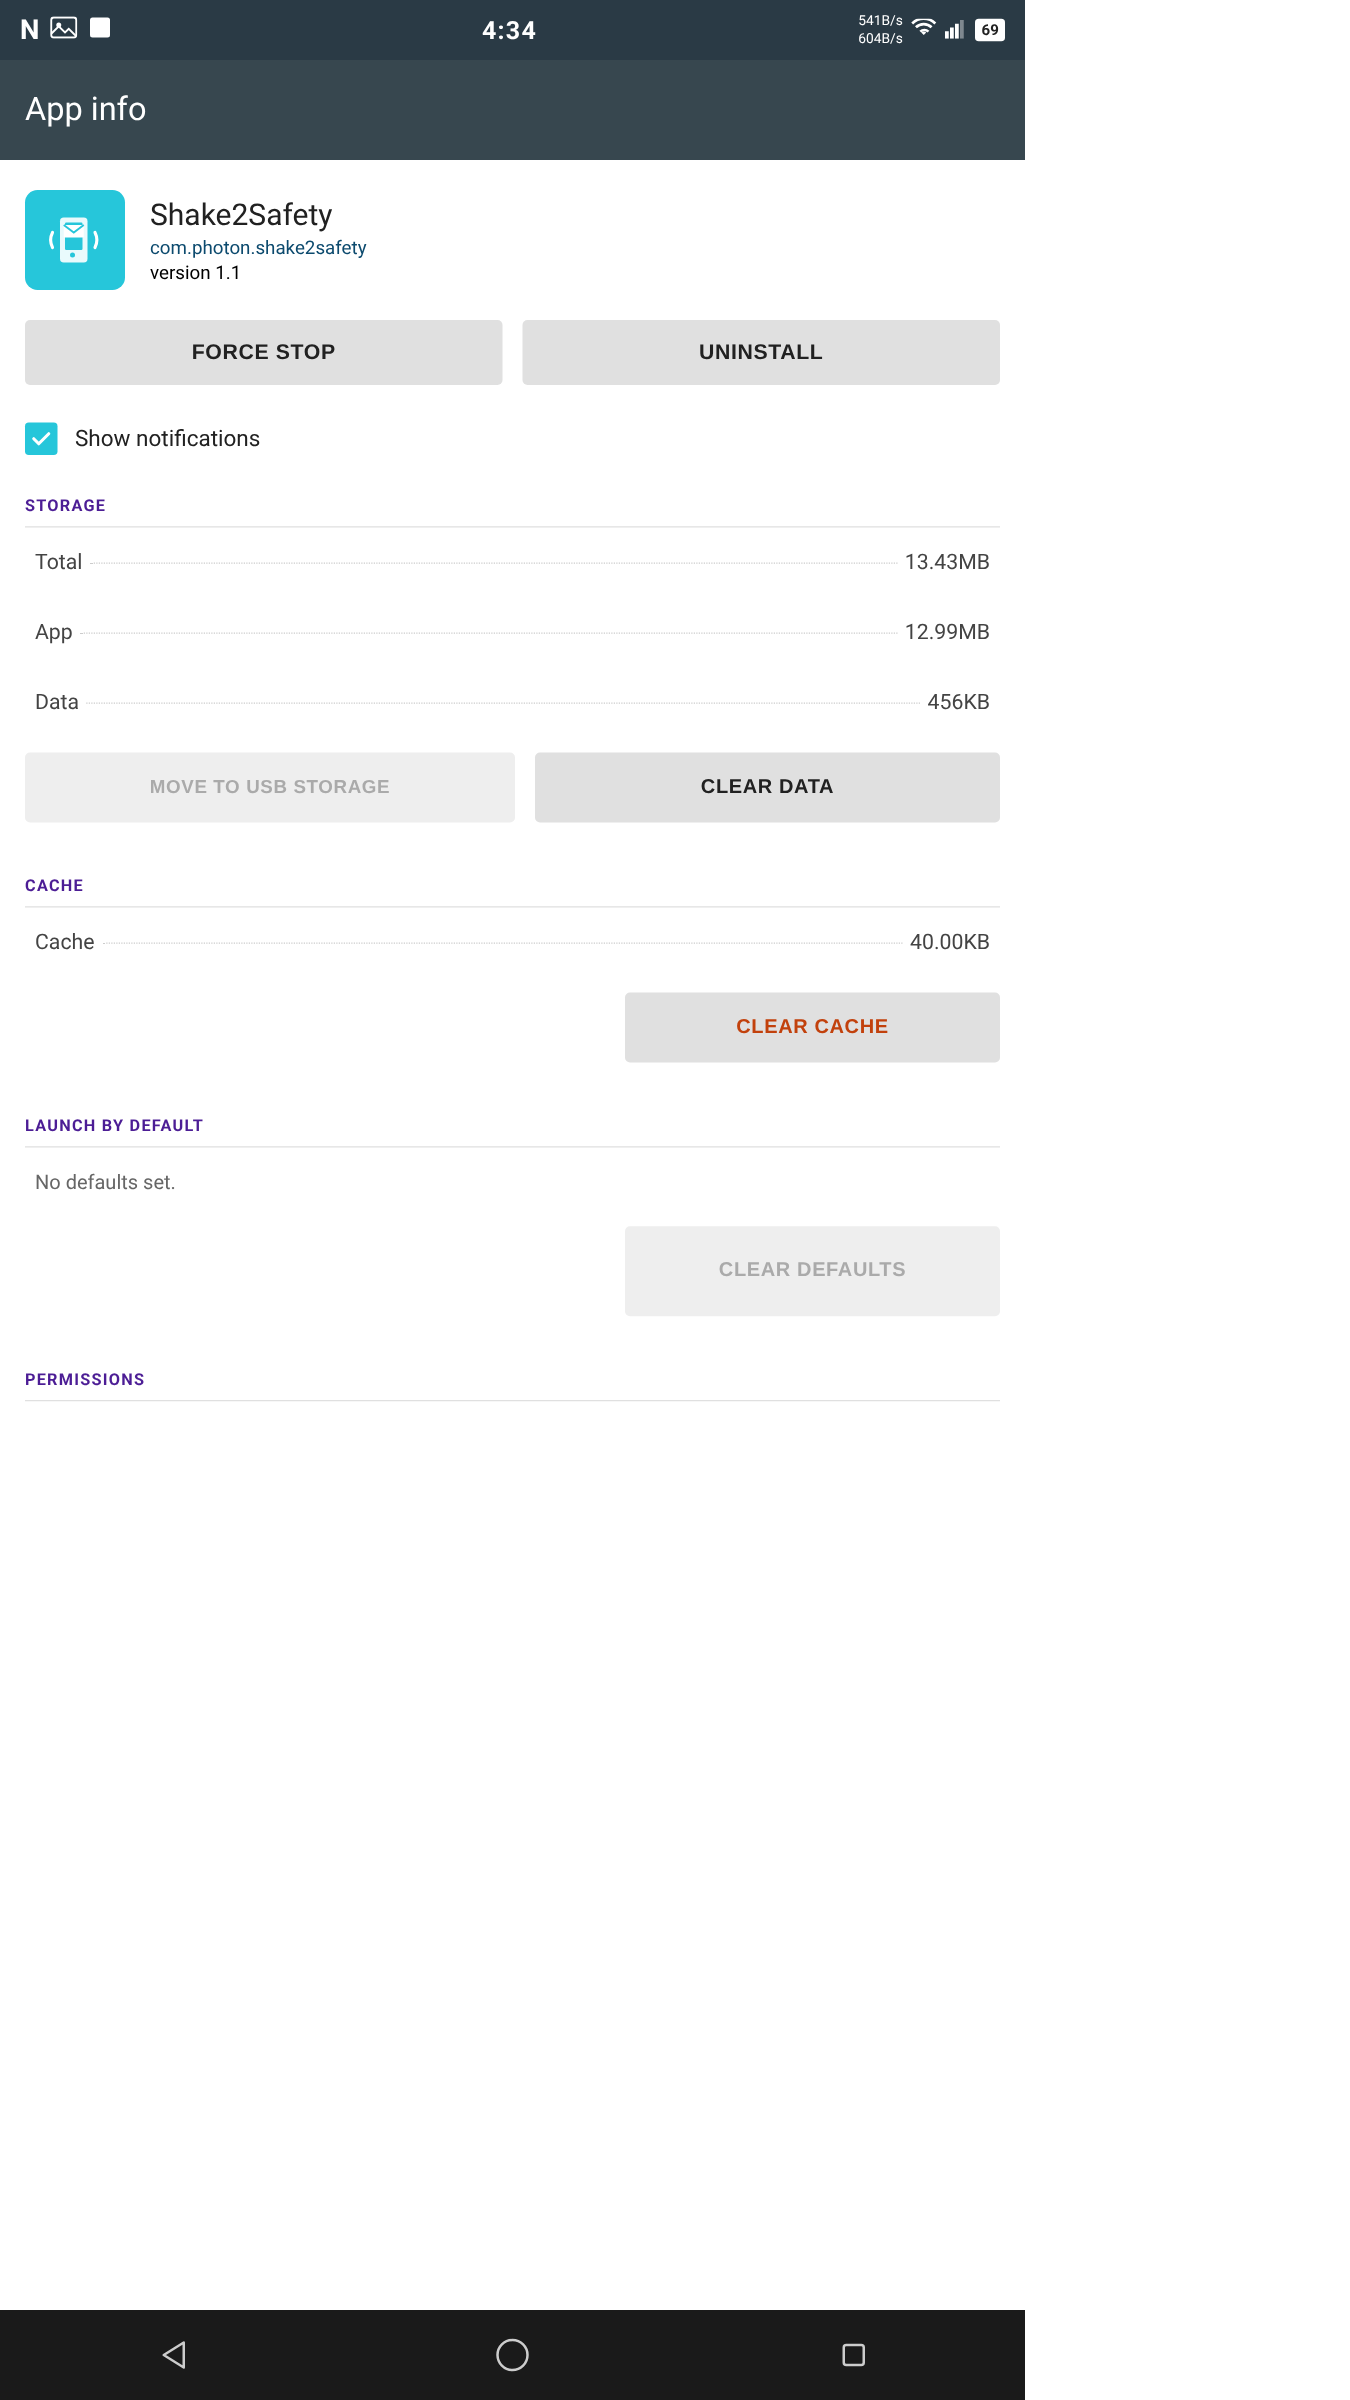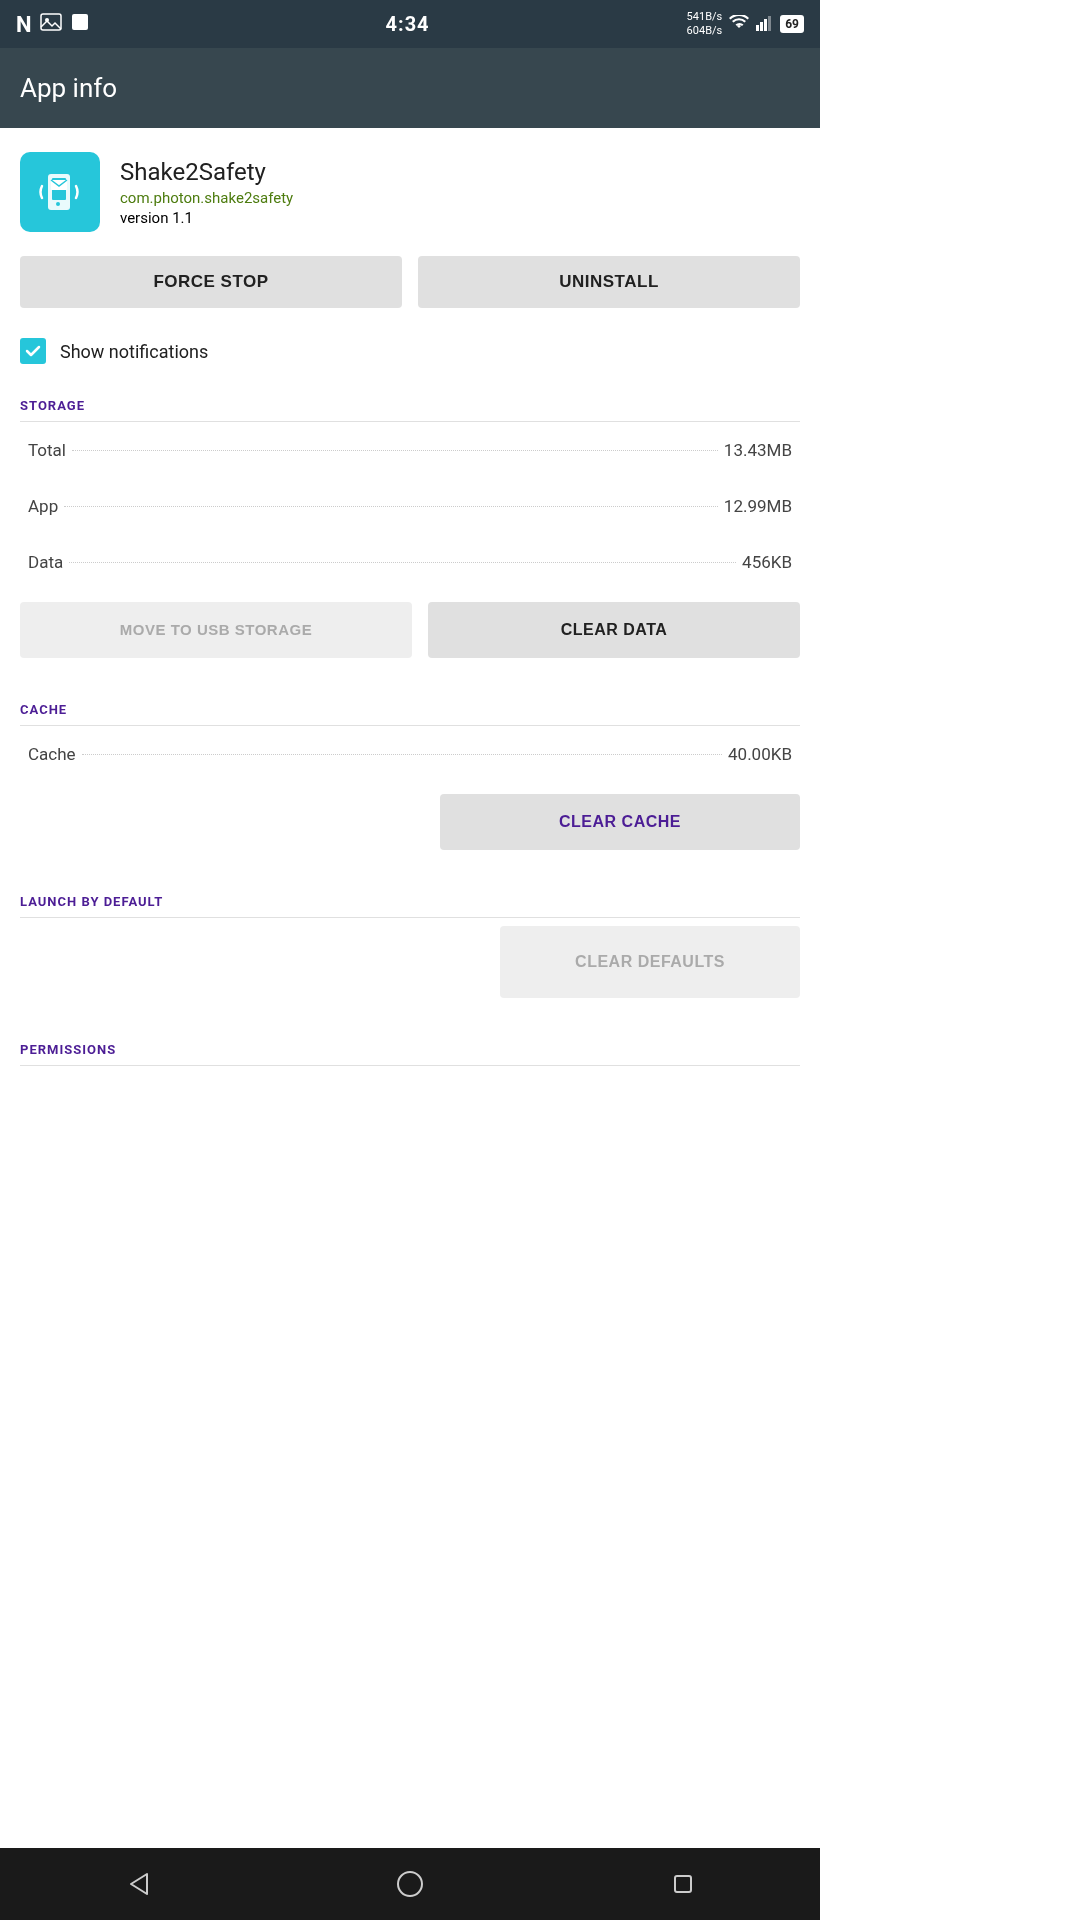--- a/index.html
+++ b/index.html
@@ -83,21 +83,21 @@
       flex-shrink: 0;
     }
     .app-details {}
     .app-name {
       font-size: 24px;
       font-weight: 400;
       color: #212121;
     }
     .app-package {
       font-size: 15px;
-      color: #4d7c0f;
+      color: #0c4a6e;
       margin-top: 3px;
     }
     .app-version {
       font-size: 15px;
       color: #000000;
       margin-top: 2px;
     }
 
     
     .action-buttons {
@@ -217,29 +217,29 @@
       cursor: pointer;
     }
 
     
     .cache-buttons {
       display: flex;
       justify-content: flex-end;
       margin: 12px 20px 24px 20px;
     }
     .btn-clear-cache {
-      width: 360px;
+      width: 300px;
       height: 56px;
       background: #e0e0e0;
       border: none;
       border-radius: 4px;
       font-size: 16px;
       font-weight: 700;
       letter-spacing: 0.5px;
-      color: #4c1d95;
+      color: #c2410c;
       text-transform: uppercase;
       cursor: pointer;
     }
 
     
     .launch-text {
       padding: 18px 28px;
       font-size: 16px;
       color: #666;
     }
@@ -414,20 +414,21 @@
     <span class="storage-row-value">40.00KB</span>
   </div>
 
   <div class="cache-buttons">
     <button class="btn-clear-cache">CLEAR CACHE</button>
   </div>
 
   <div class="section-header">LAUNCH BY DEFAULT</div>
   <div class="divider"></div>
 
+  <div class="launch-text">No defaults set.</div>
 
   <div class="launch-buttons">
     <button class="btn-clear-defaults" disabled="">CLEAR DEFAULTS</button>
   </div>
 
   <div class="section-header">PERMISSIONS</div>
   <div class="divider"></div>
 
   <div style="height: 120px;"></div>
 

